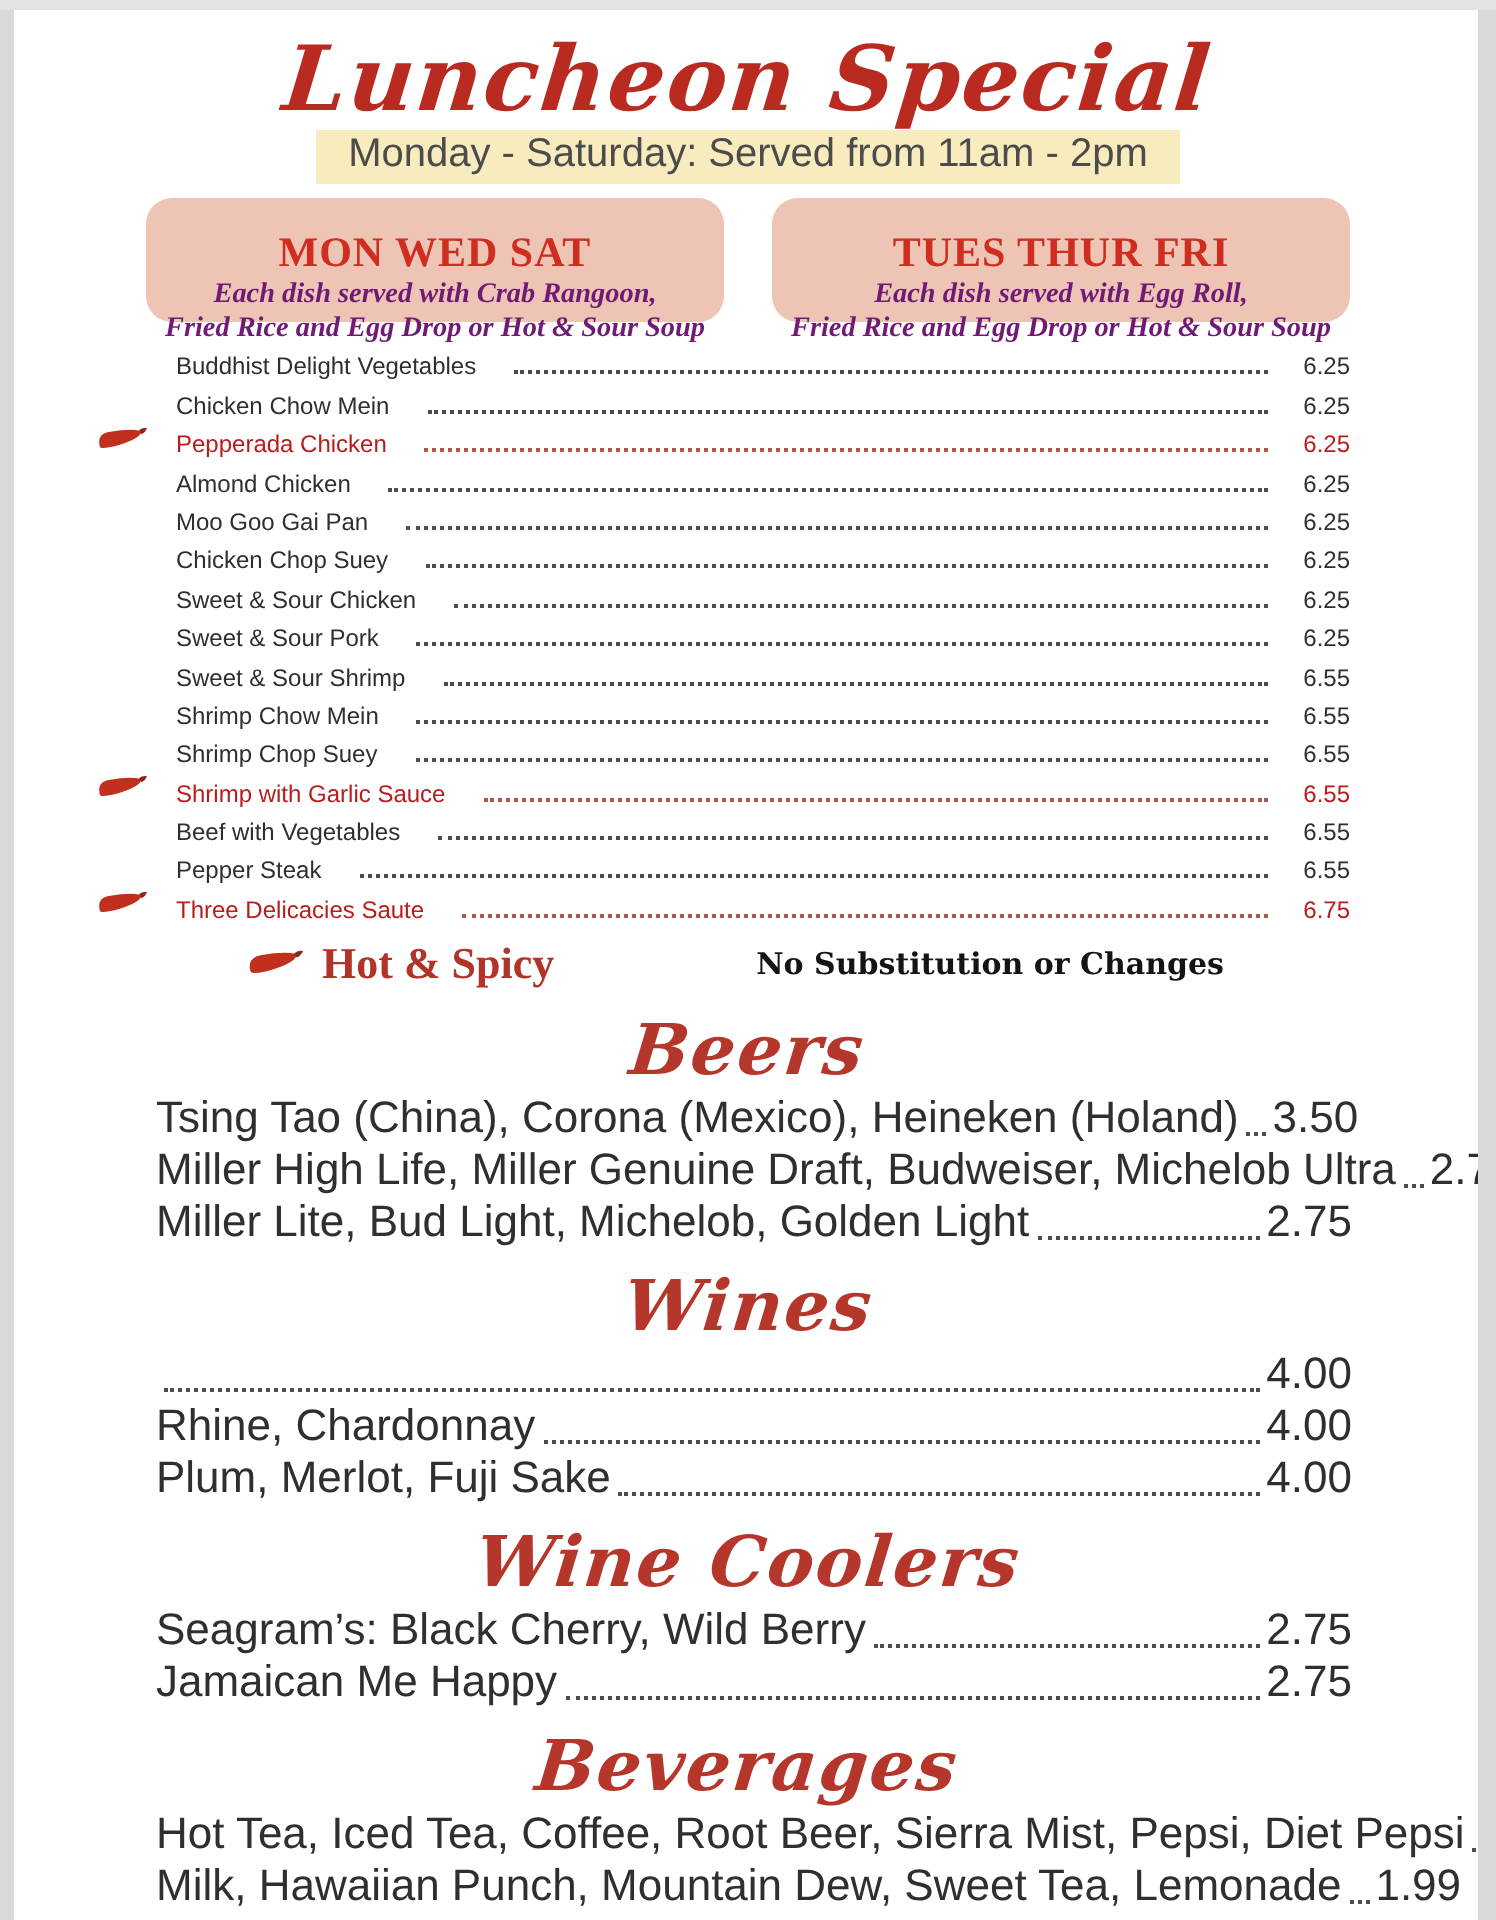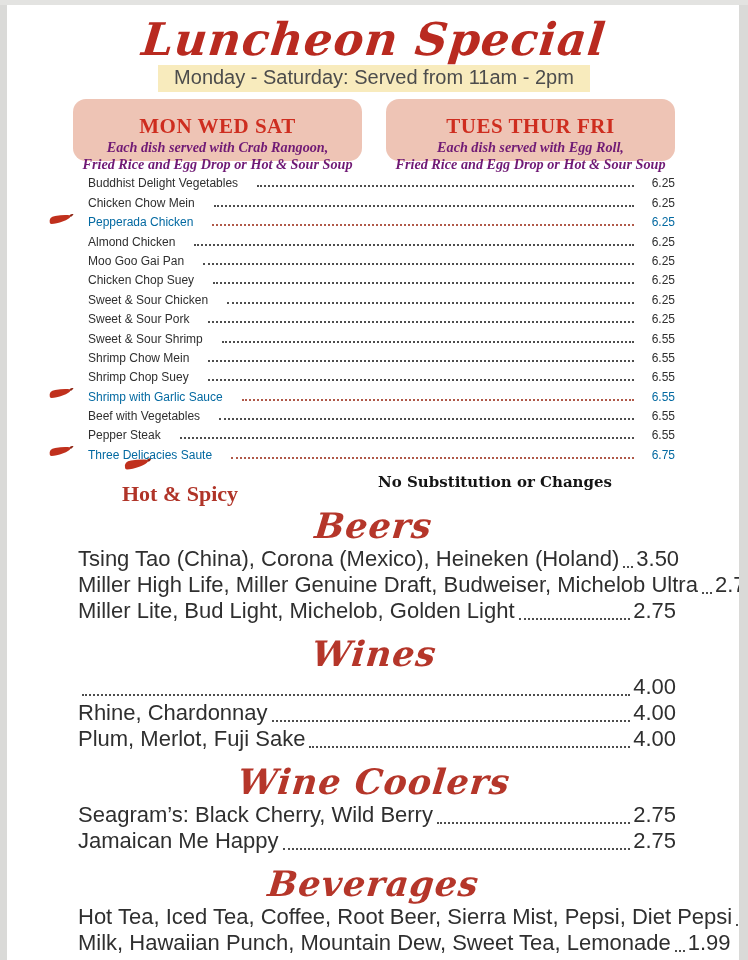--- a/index.html
+++ b/index.html
@@ -41,26 +41,26 @@
     font-family:"Liberation Serif",serif;font-weight:bold;font-style:italic;
     font-size:14.2px;line-height:16.5px;color:#701a75;white-space:nowrap;
   }
 
   .lunch-list{margin:10px 73px 0 88px;}
   .mrow{
     display:flex;align-items:flex-end;height:19.4px;
     font-size:12px;color:#2f2f2f;position:relative;white-space:nowrap;gap:15px;
   }
   .mrow .dots{flex:1;border-bottom:2.2px dotted #4d4d4d;margin:0 3px 3px 4px;min-width:10px;}
-  .mrow.spicy{color:#0369a1;}
+  .mrow.spicy{color:#b91c1c;}
   .mrow.spicy .dots{border-color:#b05949;}
   .chili{position:absolute;left:-41px;top:3px;color:#c0301d;line-height:0;}
 
   .legend{display:flex;align-items:center;margin:6px 70px 0 122px;height:28px;}
-  .legend-left{display:flex;gap:9px;flex-direction:column;}
+  .legend-left{display:flex;align-items:center;gap:9px;}
   .legend-left .chili{position:static;}
   .spicy-label{
     font-family:"Liberation Serif",serif;font-weight:bold;
     font-size:22px;color:#b03428;
   }
   .note{
     margin-left:auto;margin-right:66px;
     font-family:"DejaVu Serif",serif;font-weight:bold;
     font-size:15px;color:#141414;
   }

